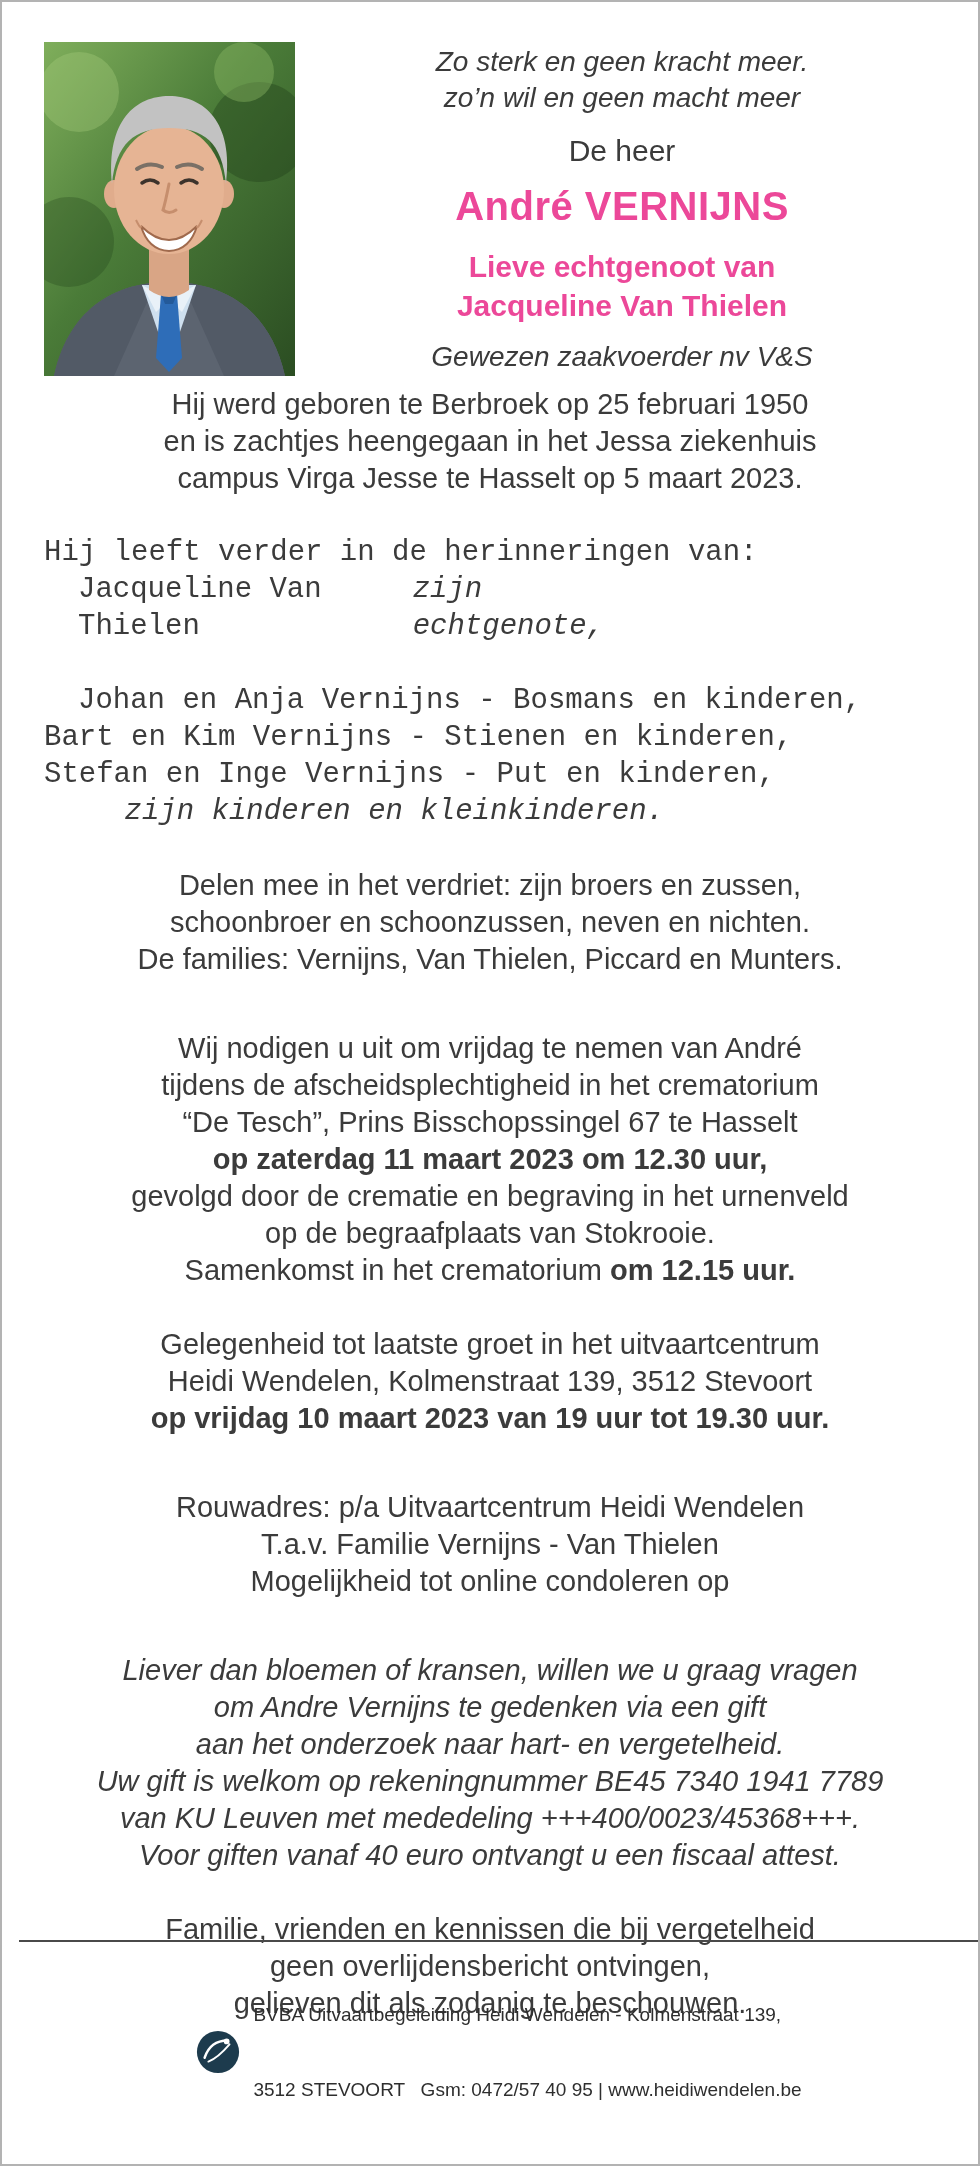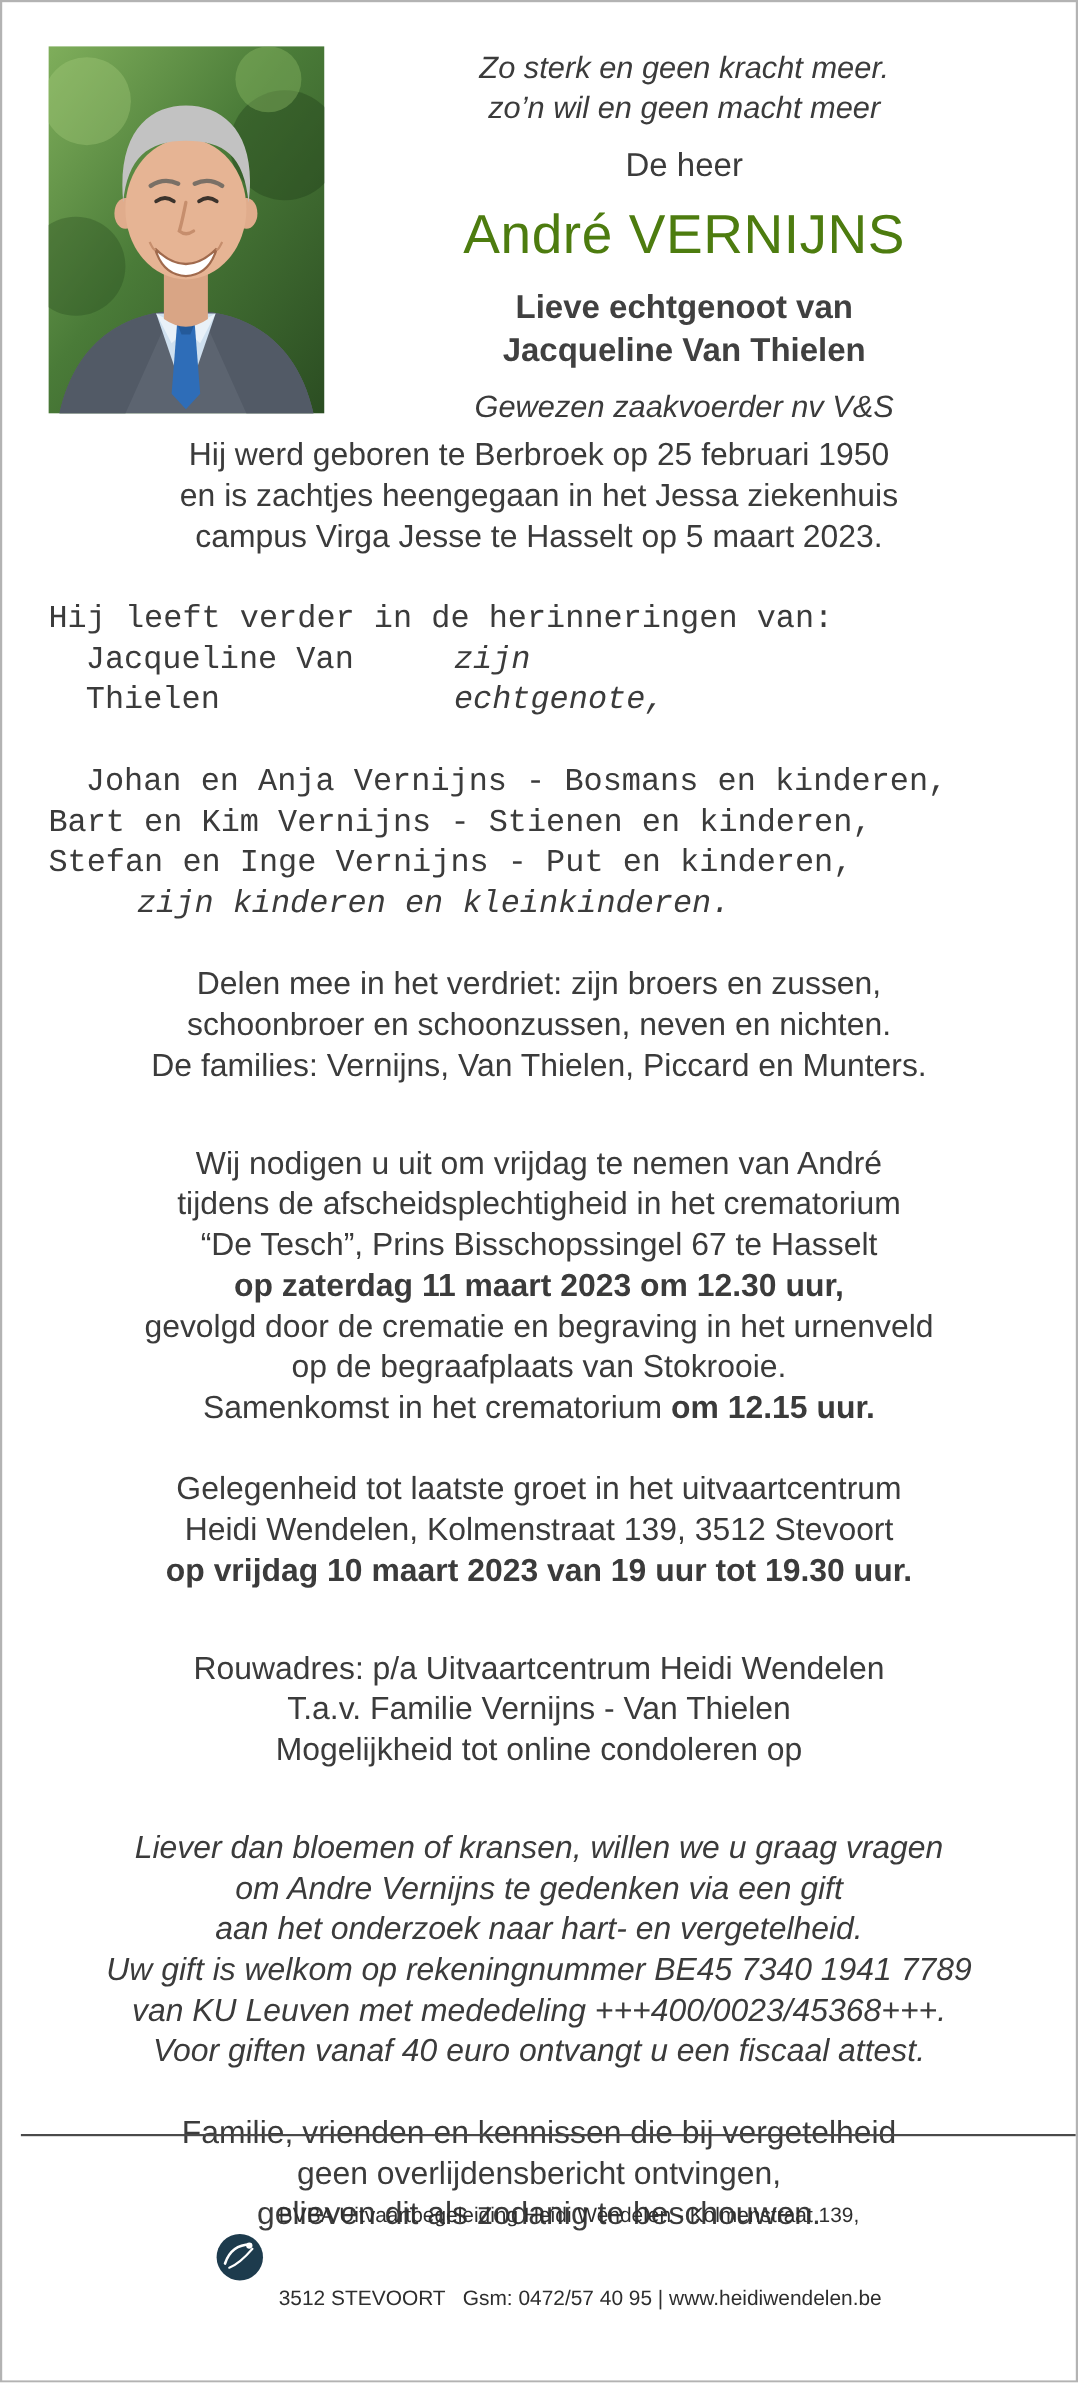--- a/index.html
+++ b/index.html
@@ -12,22 +12,22 @@
     font-family:"Liberation Sans", sans-serif;
     color:#3b3b3b;
     overflow:hidden;
     background:#ffffff;
   }
   .header { display:flex; gap:13px; }
   .photo { width:251px; height:334px; flex:none; display:block; }
   .h-right { flex:1; text-align:center; padding-top:2px; }
   .epigraph { font-style:italic; font-size:28px; line-height:36px; }
   .salutation { font-size:30px; margin-top:18px; }
-  .deceased-name { font-size:50px; font-weight:normal; margin:16px 0 0; color:#4d7c0f; letter-spacing:0.5px; }
-  .spouse { font-size:30px; font-weight:bold; margin-top:18px; line-height:39px; color:#404040; }
+  .deceased-name { font-size:40px; font-weight:bold; margin:16px 0 0; color:#ec4899; letter-spacing:0.5px; }
+  .spouse { font-size:30px; font-weight:bold; margin-top:18px; line-height:39px; color:#ec4899; }
   .occupation { font-style:italic; font-size:28px; margin-top:16px; }
 
   .body { margin-top:10px; font-size:29px; line-height:37px; }
   .para { margin:0 0 37px; text-align:center; }
   .para.gap-lg { margin-bottom:52px; }
   .family { text-align:left; margin-bottom:37px;font-family:Liberation Mono, monospace; }
   .indent { padding-left:34px; }
   .family-spouse-row { display:flex; justify-content:space-between; padding-right:280px; margin-bottom:37px; }
   .family-relation-line { text-align:right; padding-right:272px; font-style:italic; }
   .b { font-weight:bold; }

